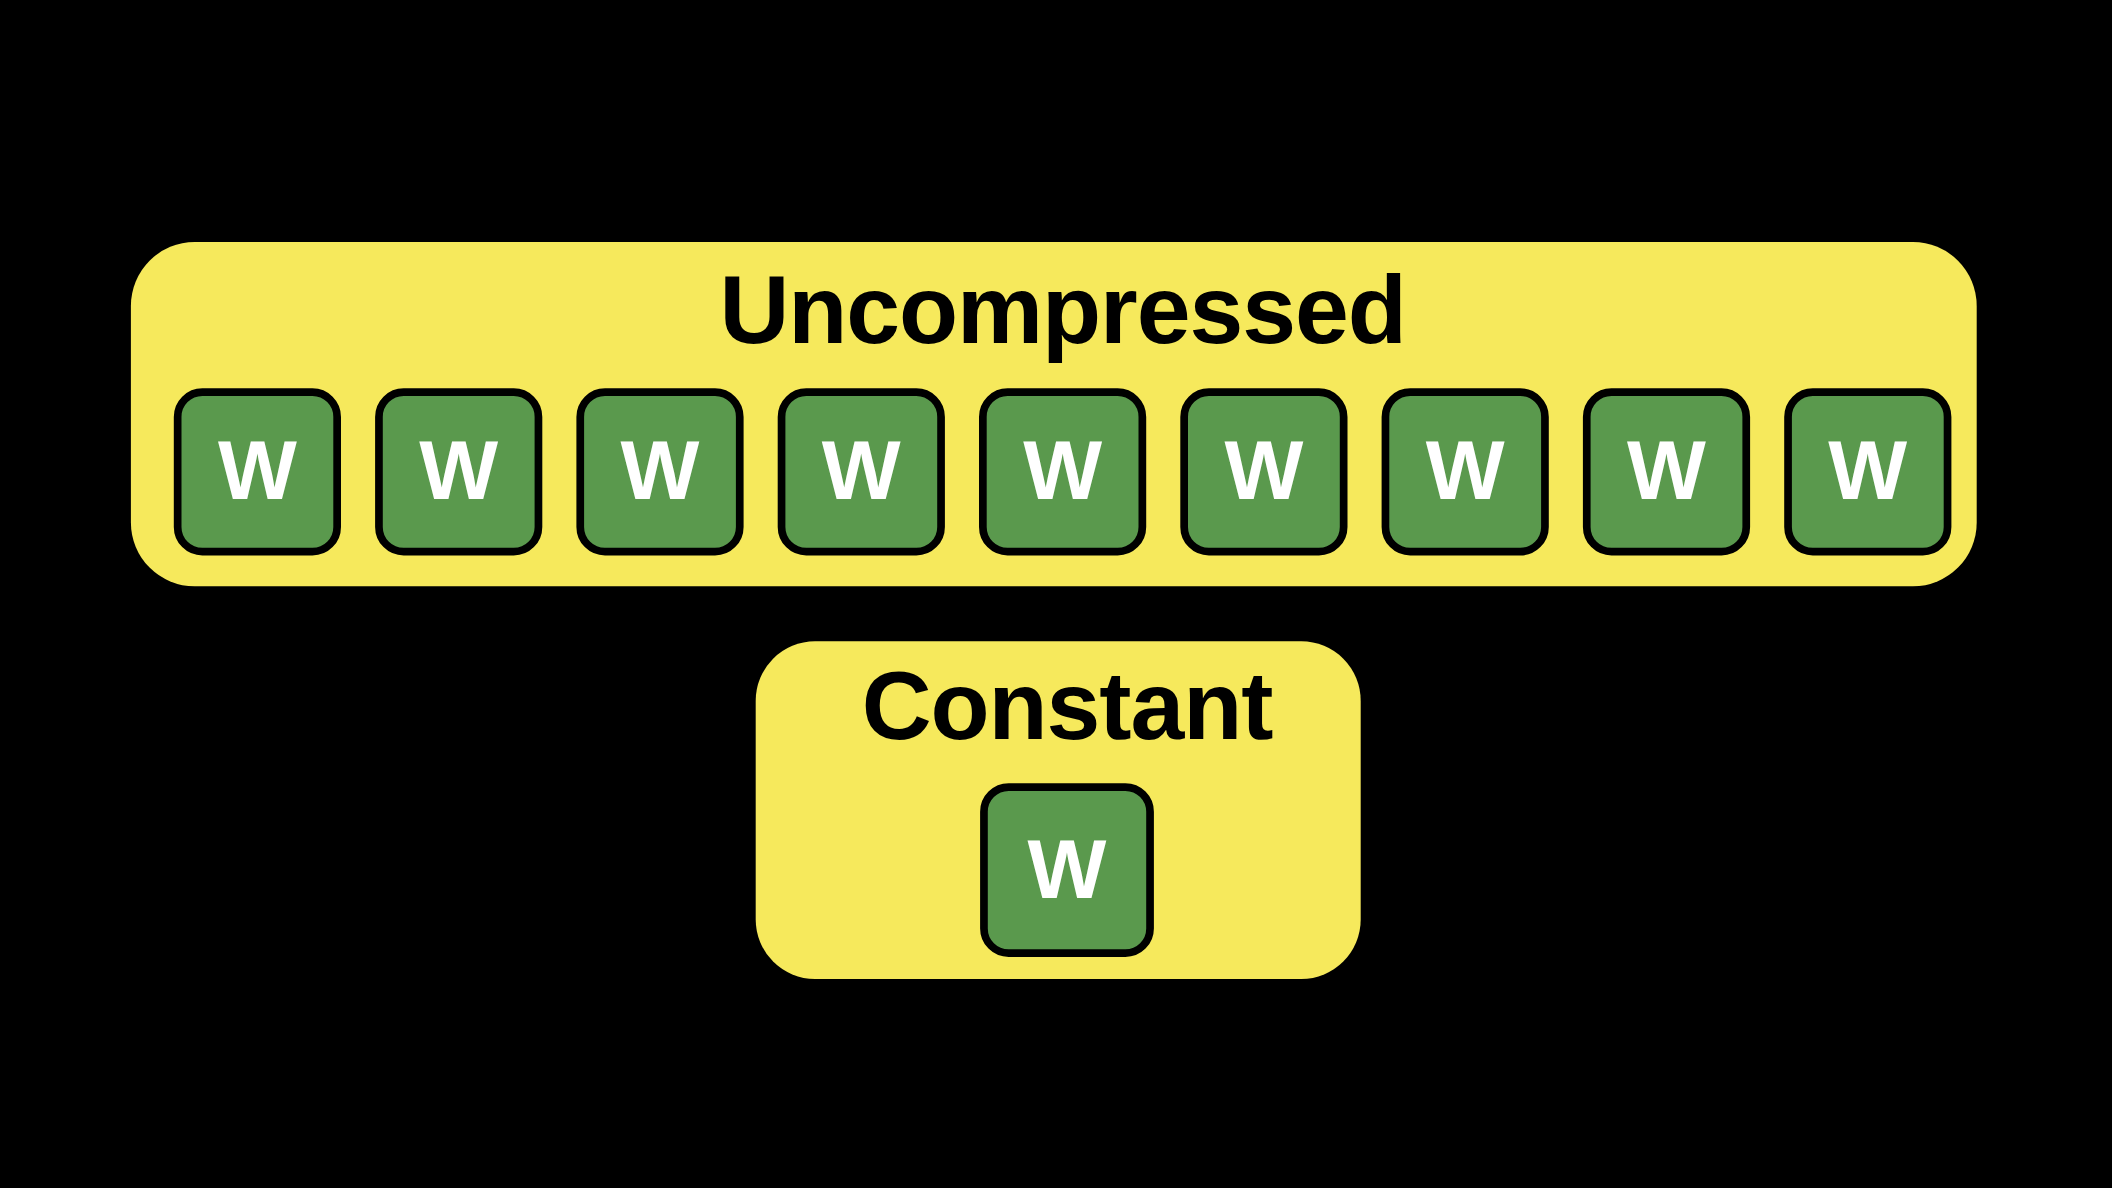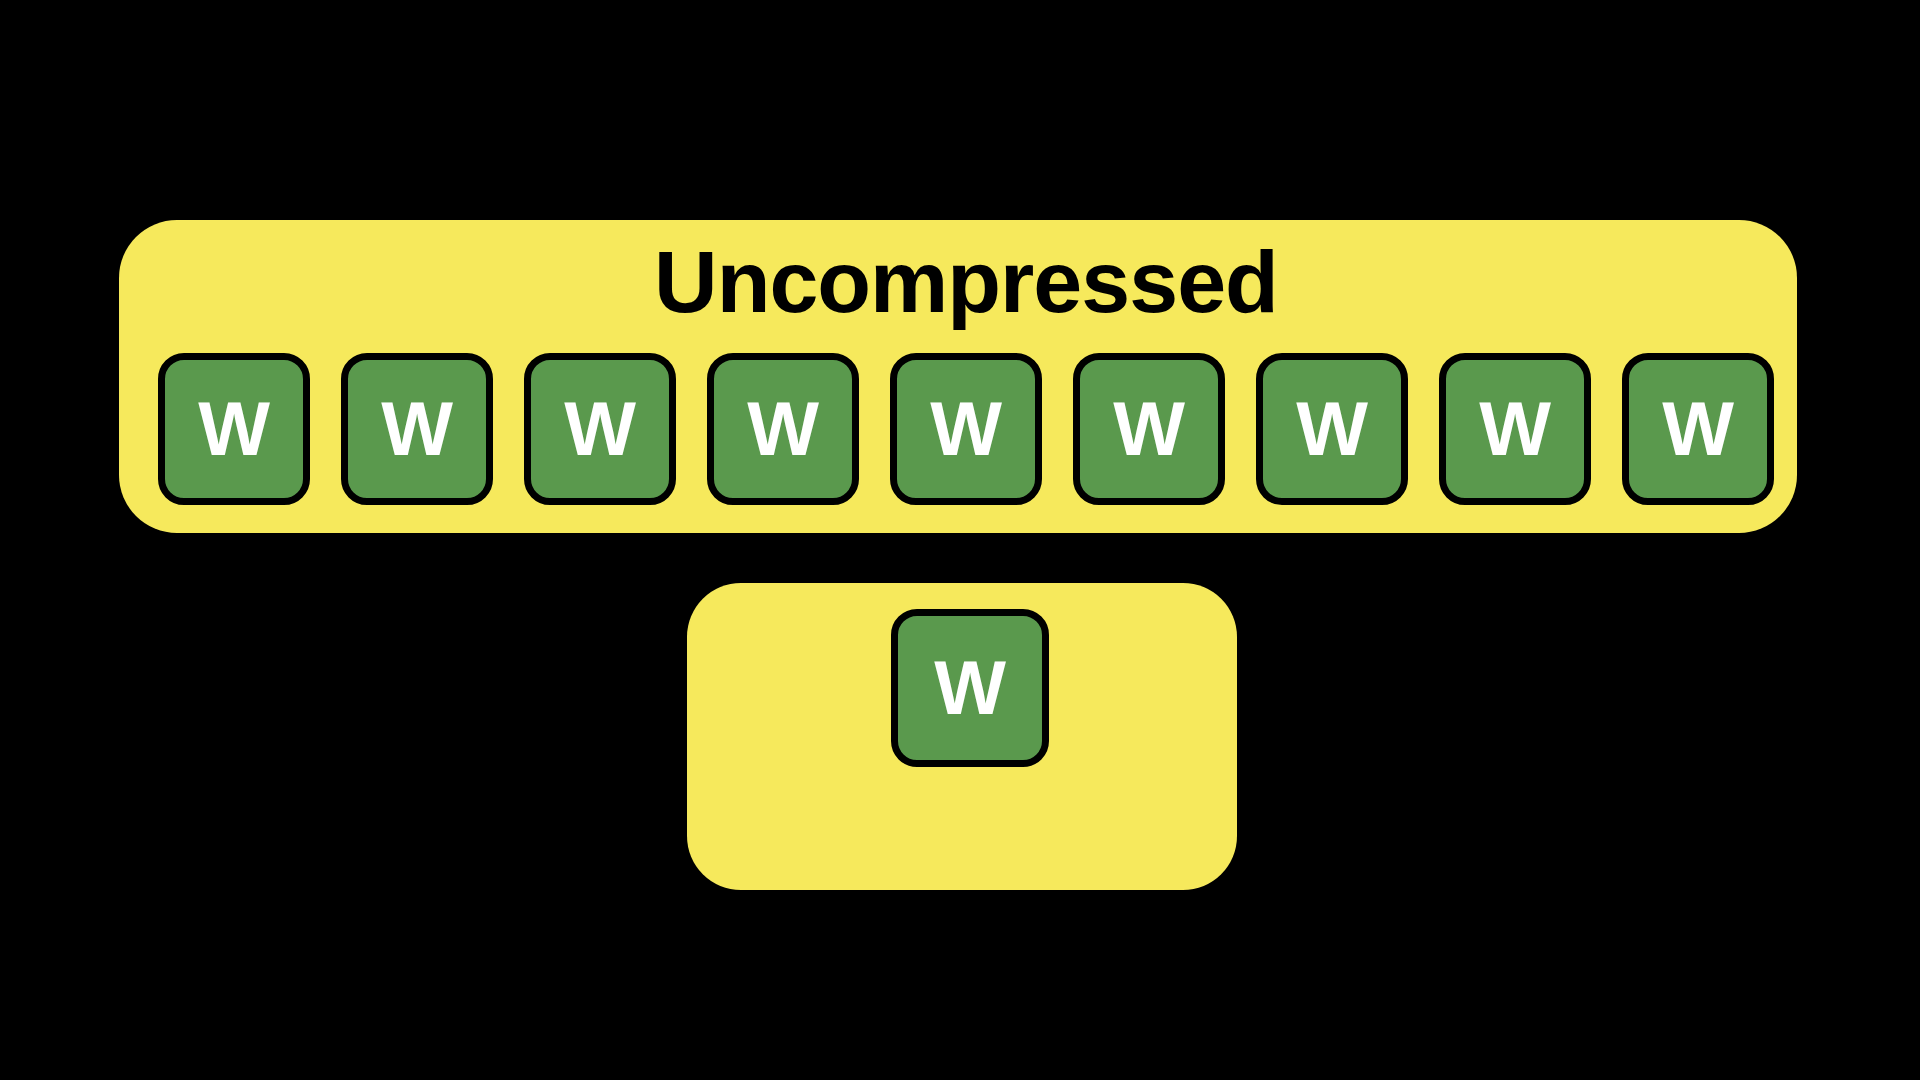--- a/index.html
+++ b/index.html
@@ -123,20 +123,21 @@
         <div class="tile tile-large">
           <span class="tile-letter">W</span>
         </div>
         <div class="tile tile-large">
           <span class="tile-letter">W</span>
         </div>
       </div>
   </section>
 
   <section class="box box-constant">
+    <h2 class="box-title">Constant</h2>
     <div class="tile-row">
         <div class="tile tile-single">
           <span class="tile-letter">W</span>
         </div>
       </div>
   </section>
 
 </div>
 
 </body></html>

